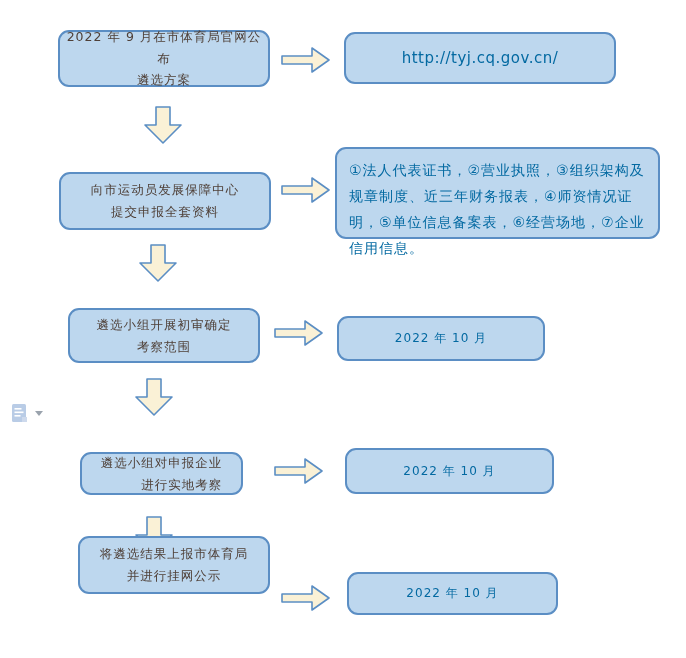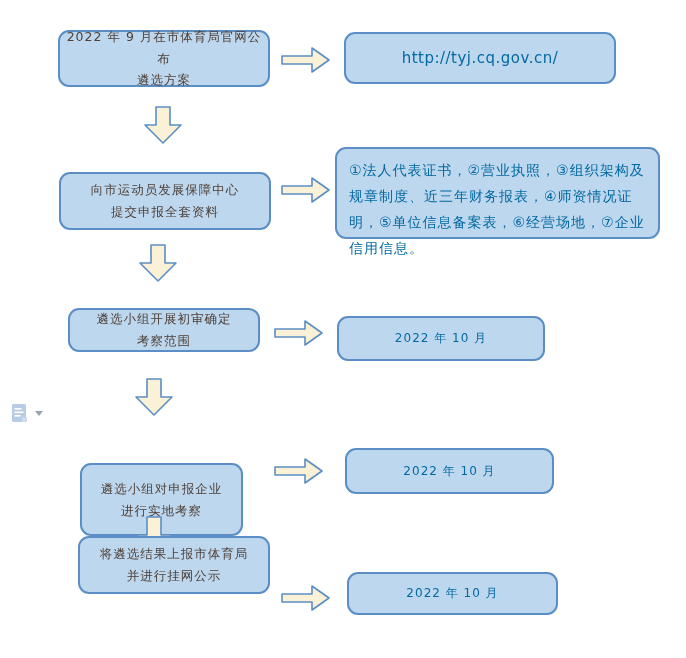--- a/index.html
+++ b/index.html
@@ -83,21 +83,21 @@
     <polygon points="1,10 31,10 31,2 48,14 31,26 31,18 1,18" fill="#faf1d6" stroke="#5b8ec4" stroke-width="1.6" stroke-linejoin="round"></polygon>
   </svg>
   <div class="node detail-multiline" style="left:335px; top:147px; width:325px; height:92px;">
     <span class="detail-label">①法人代表证书，②营业执照，③组织架构及规章制度、近三年财务报表，④师资情况证明，⑤单位信息备案表，⑥经营场地，⑦企业信用信息。</span>
   </div>
 
   <svg class="arrow" style="left:138px; top:244px;" width="40" height="38" viewBox="0 0 40 38">
     <polygon points="13,1 27,1 27,19 38,19 20,37 2,19 13,19" fill="#faf1d6" stroke="#5b8ec4" stroke-width="1.6" stroke-linejoin="round"></polygon>
   </svg>
 
-  <div class="node" style="left:68px; top:308px; width:192px; height:44px;">
+  <div class="node" style="left:68px; top:308px; width:192px; height:55px;">
     <span class="step-label">遴选小组开展初审确定
 考察范围</span>
   </div>
   <svg class="arrow" style="left:274px; top:319px;" width="50" height="28" viewBox="0 0 50 28">
     <polygon points="1,10 31,10 31,2 48,14 31,26 31,18 1,18" fill="#faf1d6" stroke="#5b8ec4" stroke-width="1.6" stroke-linejoin="round"></polygon>
   </svg>
   <div class="node" style="left:337px; top:316px; width:208px; height:45px;">
     <span class="detail-label">2022 年 10 月</span>
   </div>
 
@@ -109,21 +109,21 @@
     <svg width="18" height="22" viewBox="0 0 18 22">
       <rect x="1" y="1" width="14" height="18" rx="1.5" fill="#b9cce6"></rect>
       <rect x="3.5" y="5" width="7" height="1.6" fill="#ffffff"></rect>
       <rect x="3.5" y="8.5" width="9" height="1.6" fill="#ffffff"></rect>
       <rect x="3.5" y="12" width="6" height="1.6" fill="#ffffff"></rect>
       <polygon points="11,14 16,14 16,19 11,19" fill="#cdd9ec"></polygon>
     </svg>
     <span class="caret"></span>
   </div>
 
-  <div class="node" style="left:80px; top:463px; width:163px; height:73px;">
+  <div class="node" style="left:80px; top:452px; width:163px; height:43px;text-align:right;">
     <span class="step-label">遴选小组对申报企业
 进行实地考察</span>
   </div>
   <svg class="arrow" style="left:274px; top:457px;" width="50" height="28" viewBox="0 0 50 28">
     <polygon points="1,10 31,10 31,2 48,14 31,26 31,18 1,18" fill="#faf1d6" stroke="#5b8ec4" stroke-width="1.6" stroke-linejoin="round"></polygon>
   </svg>
   <div class="node" style="left:345px; top:448px; width:209px; height:46px;">
     <span class="detail-label">2022 年 10 月</span>
   </div>
 

